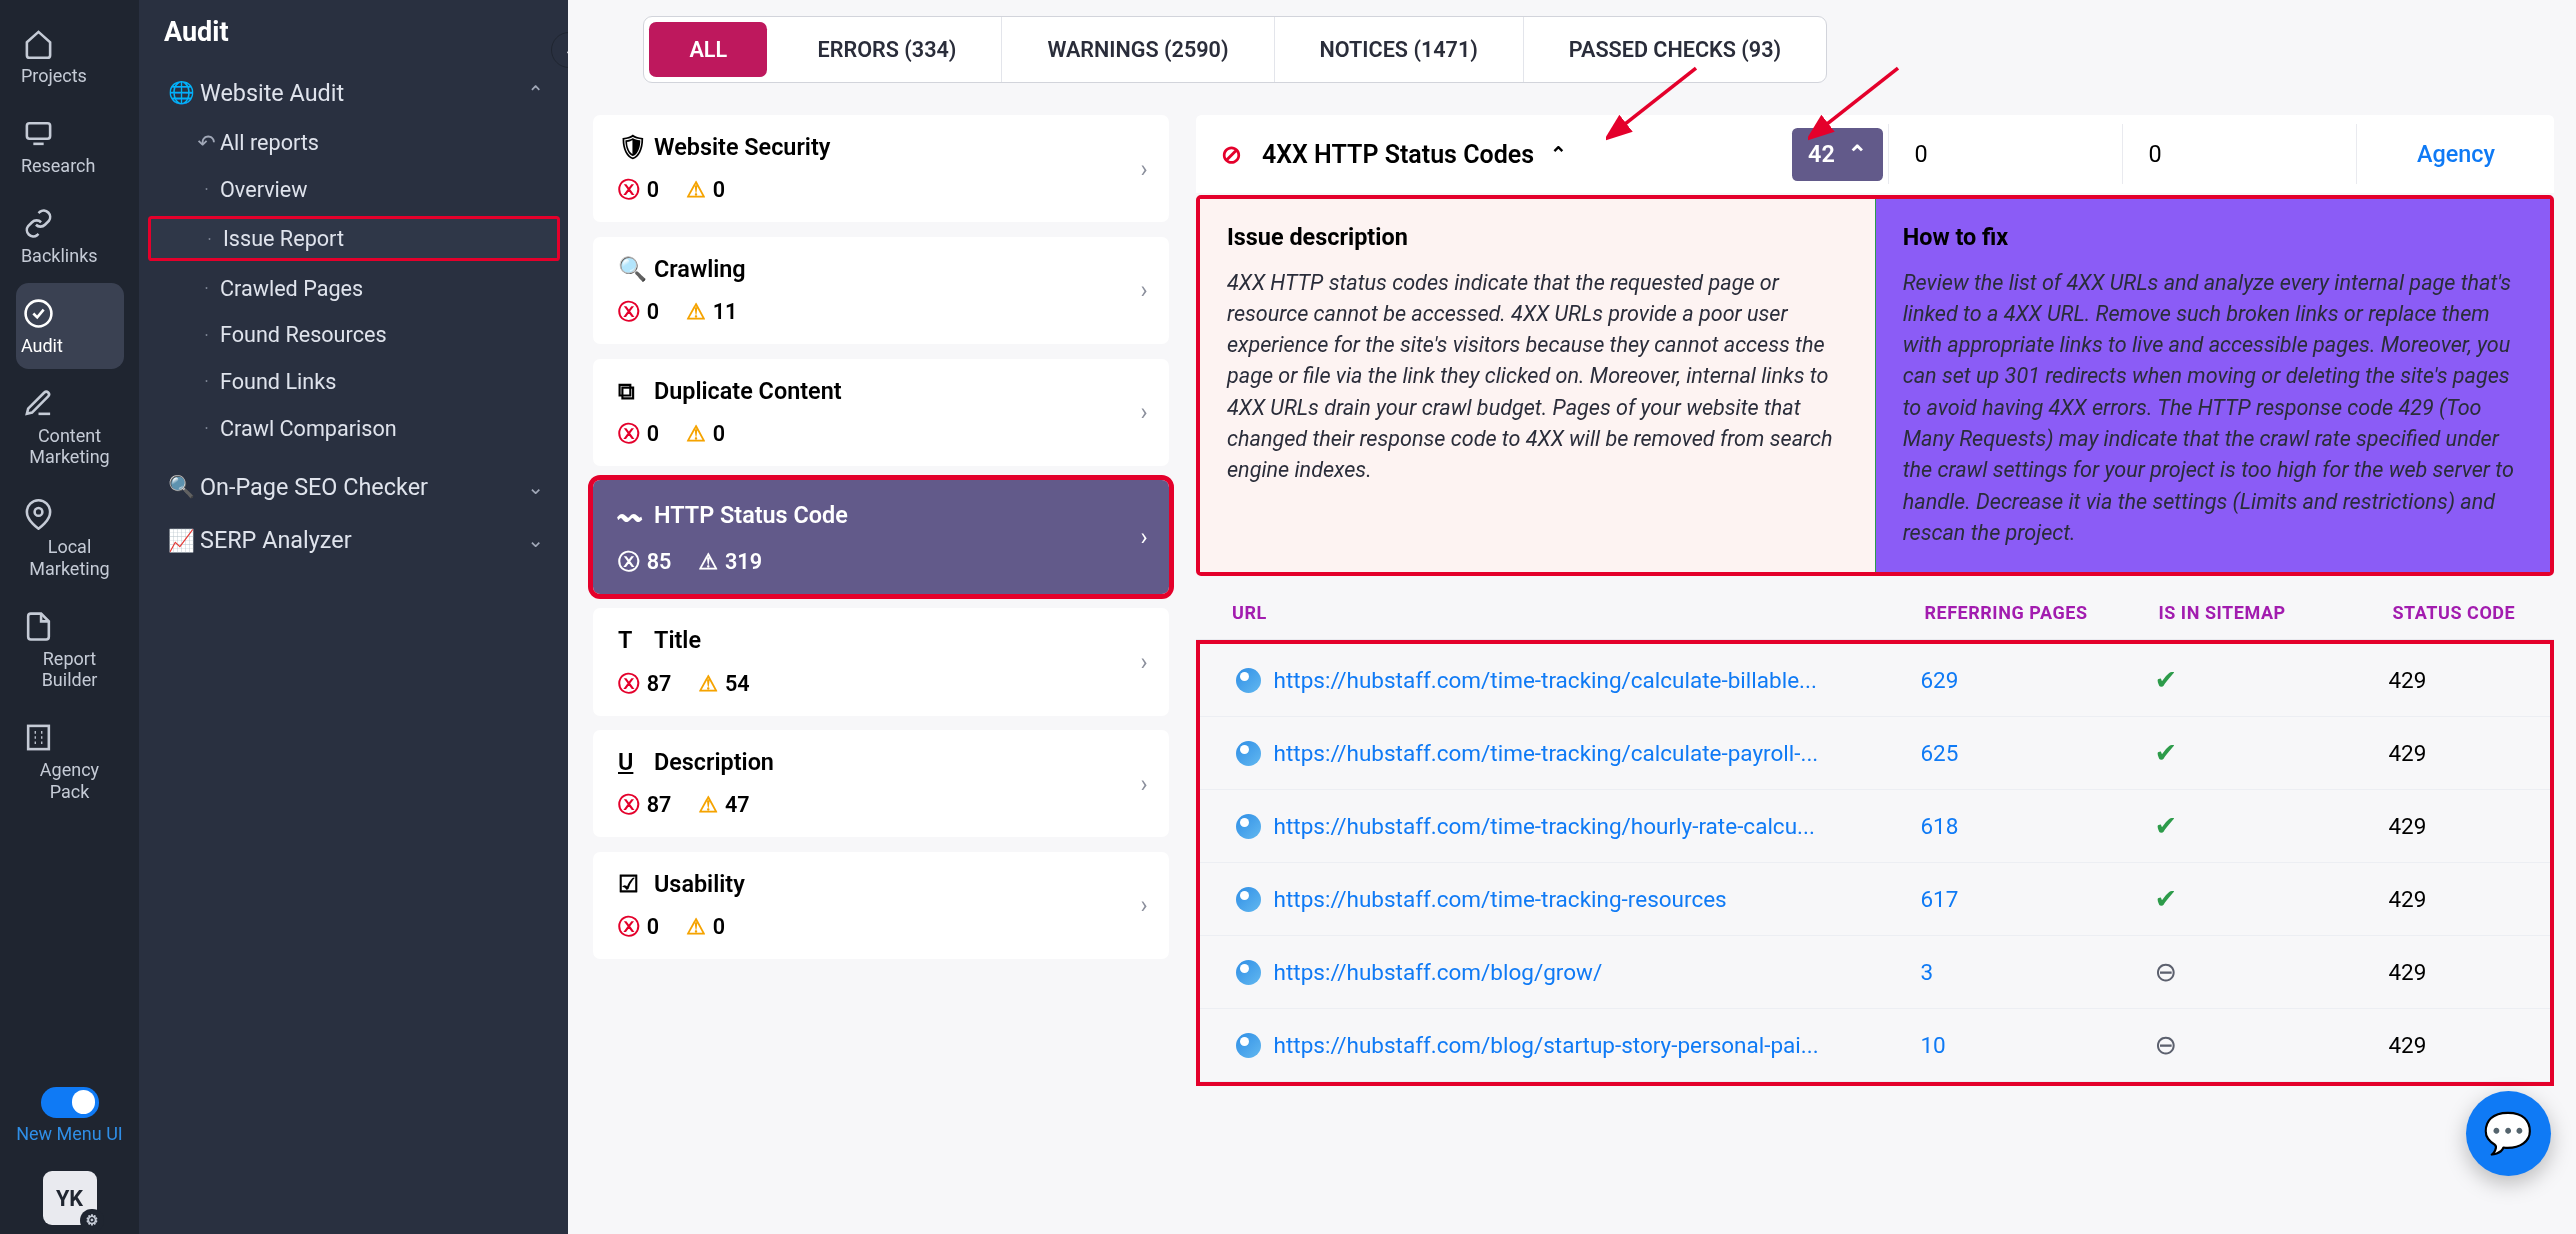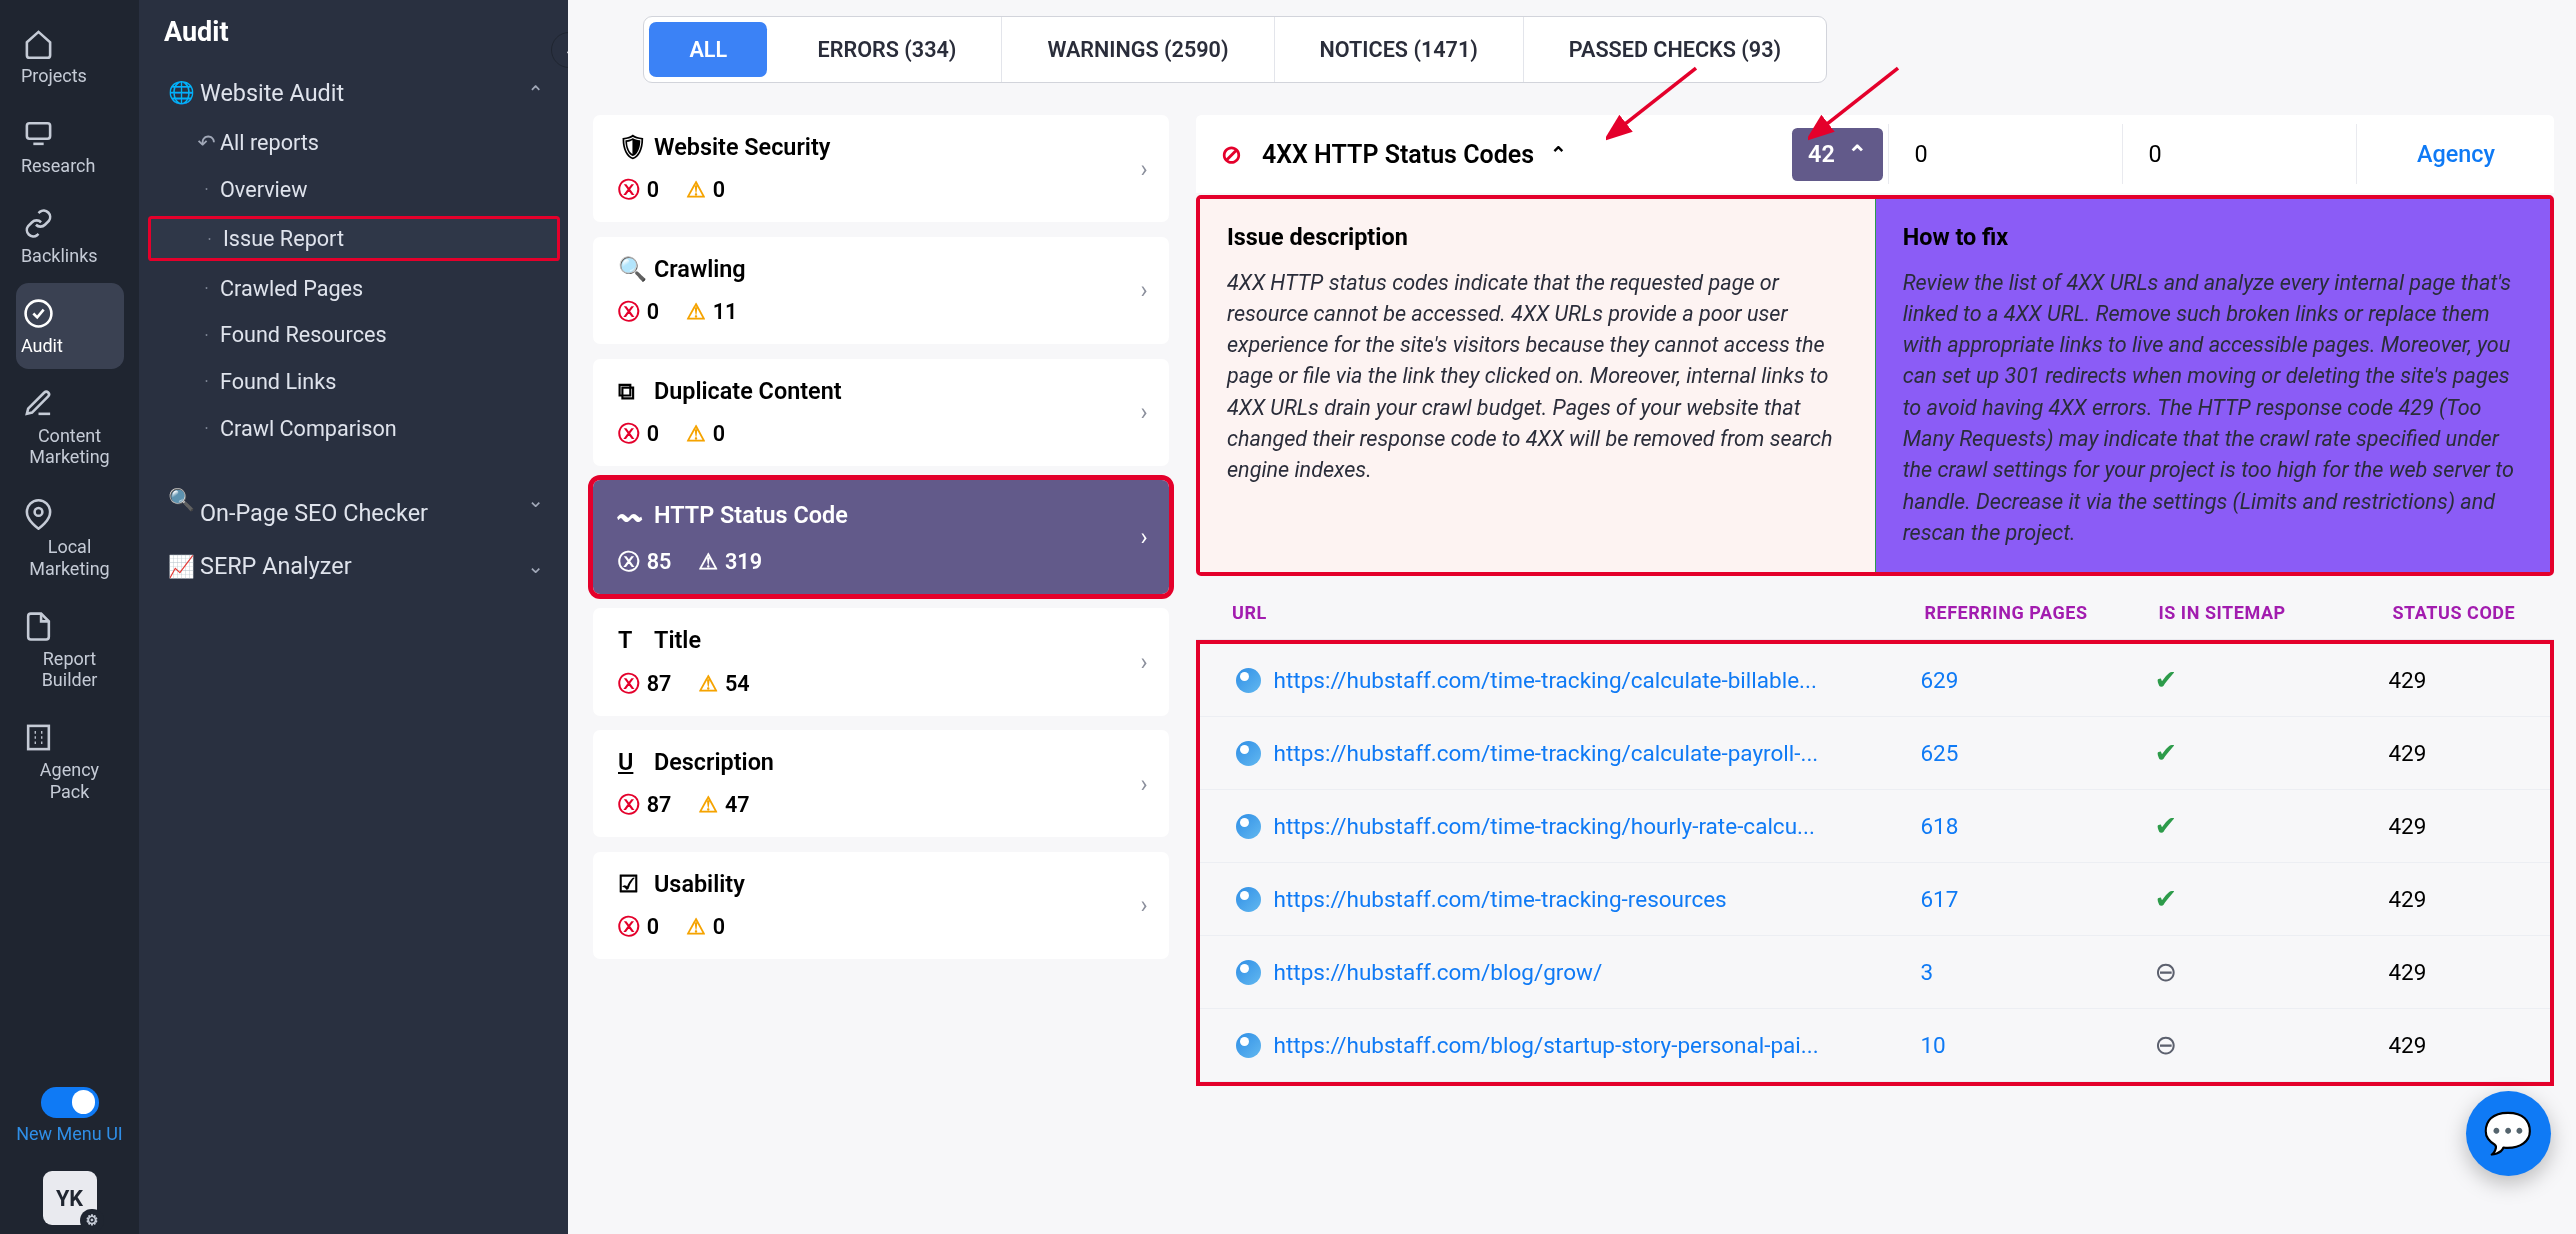--- a/index.html
+++ b/index.html
@@ -29,21 +29,21 @@
 .sb-sub { padding: 10.8px 18px 10.8px 54px; display:flex; align-items:center; font-size:21.6px; cursor:pointer; }
 .sb-sub .bullet { width:27px; text-align:center; color:#7d8494; font-size:9px;}
 .sb-sub .ret { width:27px; text-align:center; color:#a1a8b8; }
 .sb-sub.active { border:3.6px solid #e4002b; background:#2f3748; border-radius:3.6px; margin: 3.6px 9px; padding: 7.2px 9px 7.2px 45px;}
 
 
 .main { position:absolute; left:568px; top:0; right:0; height:100%; background:#f7f7f9; padding: 16px 21.6px 0 25px; overflow:hidden;}
 .filter-tabs { display:inline-flex; border:1.8px solid #d2d4db; border-radius:9px; overflow:hidden; background:#fff; margin-bottom:32px; margin-left:50px;}
 .filter-tab { padding: 20px 45px; font-size:21.6px; font-weight:600; color:#2a2d3a; border-right:0.9px solid #e3e5eb; cursor:pointer;}
 .filter-tab:last-child { border-right:none;}
-.filter-tab.active { background:#3b82f6; color:#fff; border-radius:7.2px; margin:5.4px; padding:14.4px 40px; border:none;}
+.filter-tab.active { background:#be185d; color:#fff; border-radius:7.2px; margin:5.4px; padding:14.4px 40px; border:none;}
 
 .two-col { display:flex; gap:27px; }
 
 
 .cats { width:576px; display:flex; flex-direction:column; gap:14.4px;}
 .cat { background:#fff; border-radius:7.2px; padding:18px 25px; cursor:pointer; position:relative;}
 .cat.selected { background:#625a8a; color:#fff;}
 .cat.highlighted { outline:5.4px solid #e4002b; }
 .cat-head { display:flex; align-items:center; font-size:23.4px; font-weight:600; margin-bottom:14.4px;}
 .cat-head .ic { width:36px; font-size:23.4px;}
@@ -210,21 +210,21 @@
     <span class="bullet">•</span>
     <span>Found Links</span>
   </div>
   <div class="sb-sub">
     <span class="bullet">•</span>
     <span>Crawl Comparison</span>
   </div>
 
   <div class="sb-section" style="margin-top:9px;">
     <span class="ic">🔍</span>
-    <span class="txt" style="line-height:1.2;margin-top:26px;">On-Page SEO Checker</span>
+    <span class="txt" style="line-height:1.2;">On-Page SEO Checker</span>
     <span class="chev">⌄</span>
   </div>
   <div class="sb-section">
     <span class="ic">📈</span>
     <span class="txt">SERP Analyzer</span>
     <span class="chev">⌄</span>
   </div>
 </div>
 
 <div class="main">

